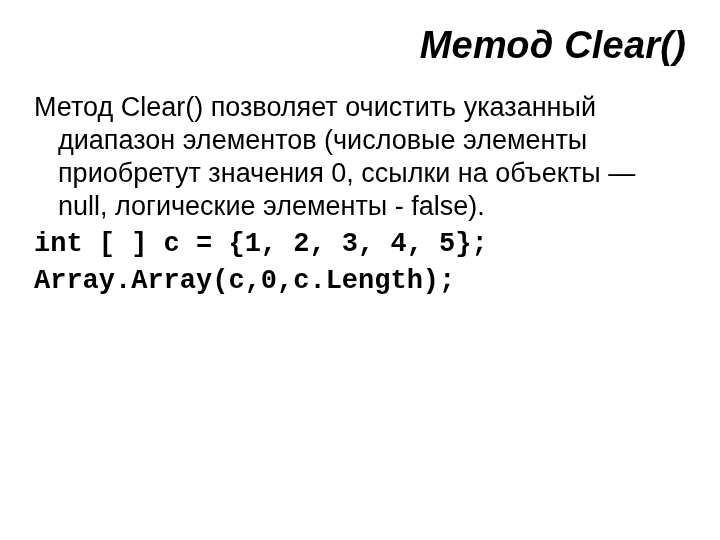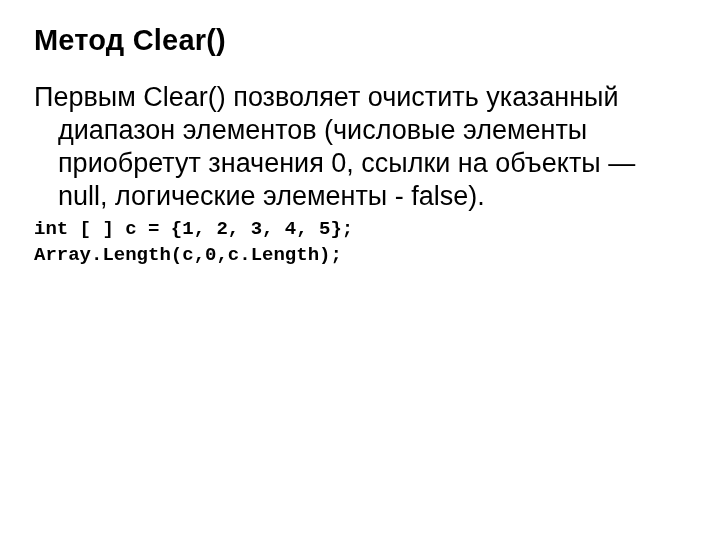--- a/index.html
+++ b/index.html
@@ -11,45 +11,46 @@
     font-family: Arial, "Helvetica Neue", Helvetica, sans-serif;
     color: #000000;
   }
   .slide {
     box-sizing: border-box;
     width: 720px;
     height: 540px;
     padding: 24px 34px 30px 34px;
   }
   .title {
-    text-align: left;
+    text-align: right;
     font-weight: 700;
-    font-size: 29px;
+    font-size: 38px;
     margin: 0 0 24px 0;
     letter-spacing: 0.2px;
+    font-style: italic;
   }
   .body p {
     margin: 0 0 4px 0;
     font-size: 27px;
     line-height: 1.22;
     text-indent: -24px;
     padding-left: 24px;
   }
   .code {
     font-family: "Courier New", Courier, monospace;
     font-weight: 700;
-    font-size: 19px;
+    font-size: 27px;
     line-height: 1.3;
     white-space: pre;
     margin-top: 2px;
   }
 </style>
 </head>
 <body>
 
 <div class="slide">
   <h1 class="title">Метод Clear()</h1>
   <div class="body">
-    <p>Первым Clear() позволяет очистить указанный диапазон элементов (числовые элементы приобретут значения 0, ссылки на объекты — null, логические элементы - false).</p>
+    <p>Метод Clear() позволяет очистить указанный диапазон элементов (числовые элементы приобретут значения 0, ссылки на объекты — null, логические элементы - false).</p>
     <div class="code">int [ ] c = {1, 2, 3, 4, 5};</div>
-    <div class="code">Array.Length(c,0,c.Length);</div>
+    <div class="code">Array.Array(c,0,c.Length);</div>
   </div>
 </div>
 
 </body></html>

